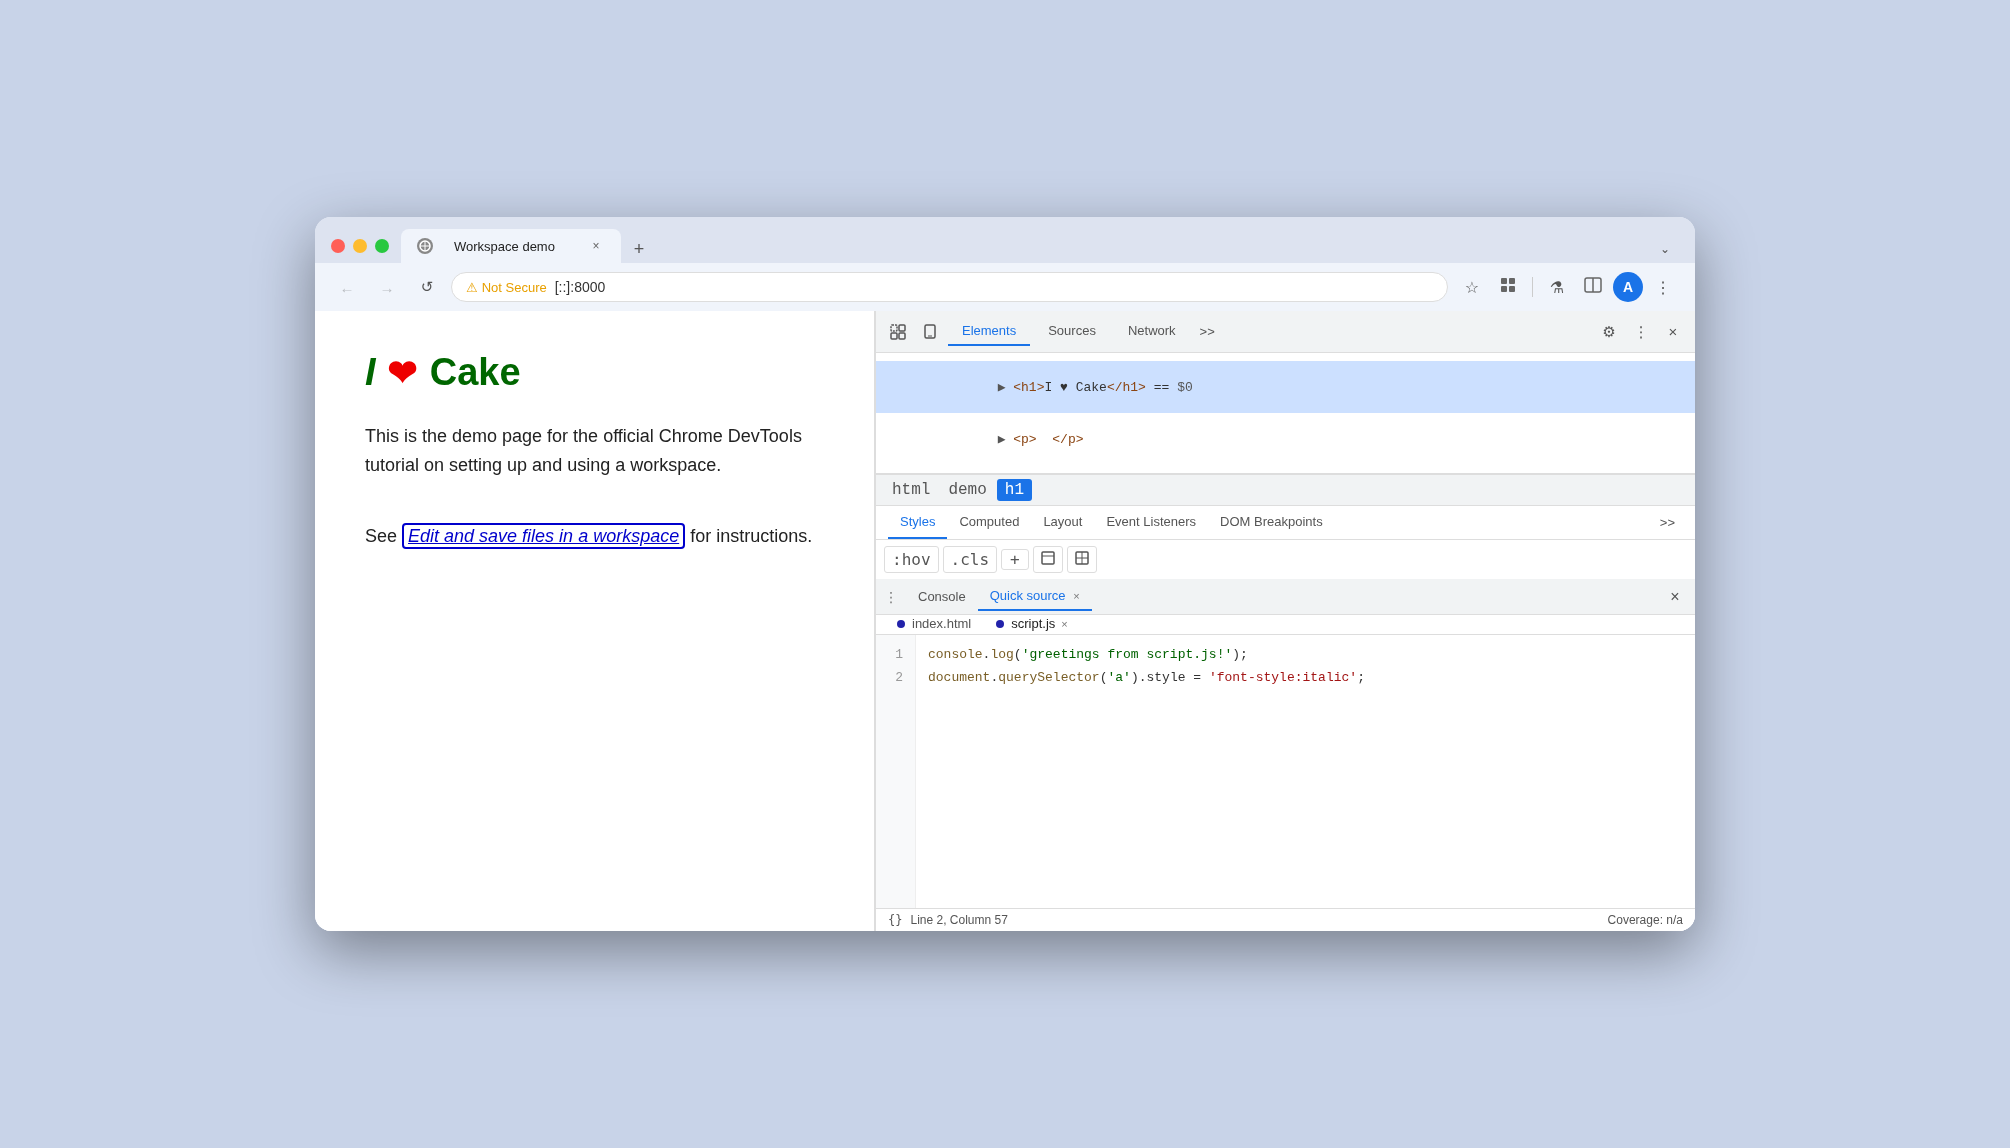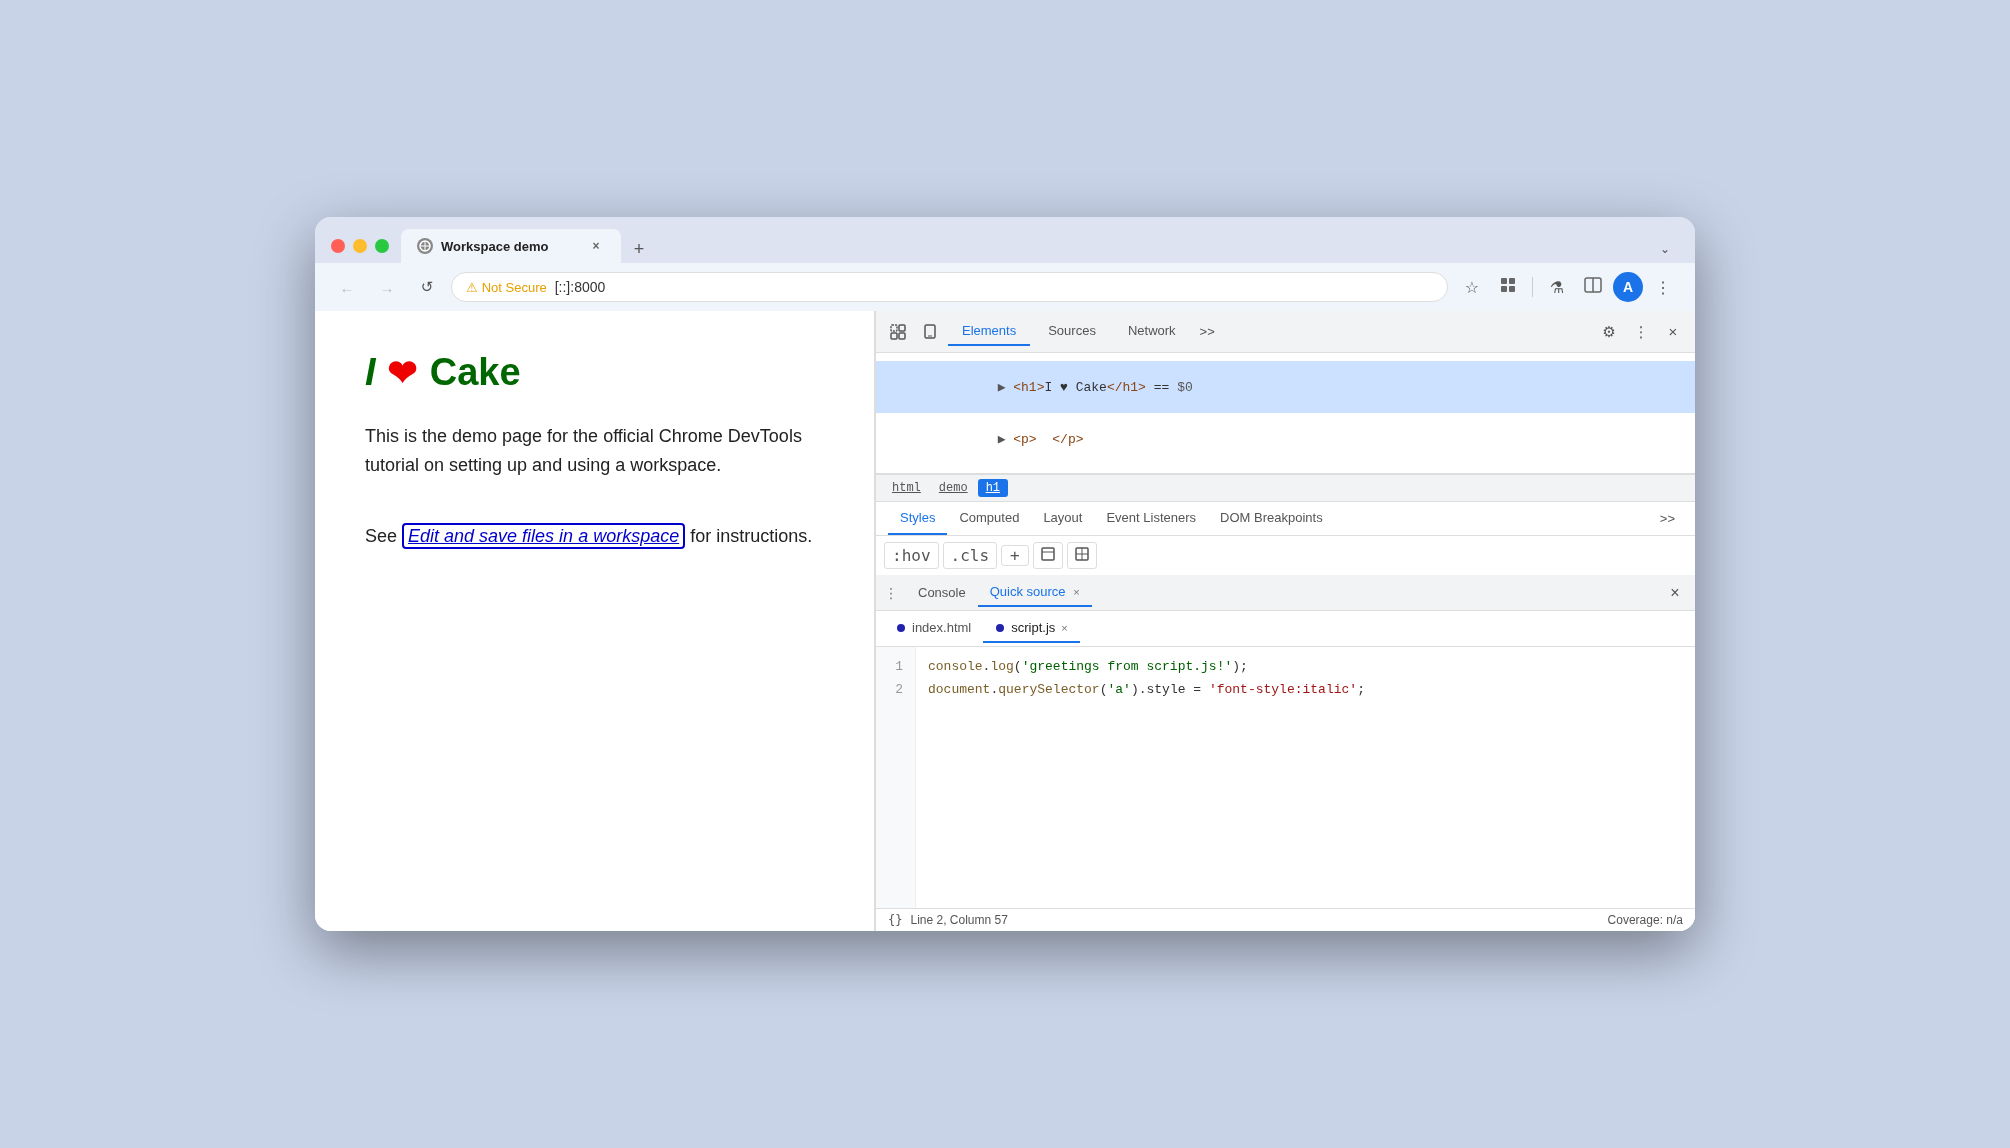--- a/index.html
+++ b/index.html
@@ -44,25 +44,24 @@
       align-items: flex-end;
       flex: 1;
       gap: 4px;
     }
     .tab-active {
       background: #f0f4fb;
       border-radius: 8px 8px 0 0;
       padding: 8px 16px;
       display: flex;
       align-items: center;
-      gap: 8px;
+      gap: 21px;
       font-size: 13px;
       color: #222;
       min-width: 220px;
-      font-weight: bold;
     }
     .tab-favicon {
       width: 16px;
       height: 16px;
       border-radius: 50%;
       background: #888;
       display: flex;
       align-items: center;
       justify-content: center;
       font-size: 10px;
@@ -313,26 +312,25 @@
       display: flex;
       align-items: center;
       gap: 2px;
       padding: 4px 8px;
       background: #f1f3f4;
       border-top: 1px solid #ddd;
       border-bottom: 1px solid #ddd;
     }
     .tag-crumb {
       padding: 2px 8px;
-      font-size: 12px;
+      font-size: 16px;
       font-family: 'Courier New', monospace;
       color: #555;
       cursor: pointer;
       border-radius: 3px;
-      text-decoration: underline;
     }
     .tag-crumb.active {
       background: #1a73e8;
       color: white;
     }
     .styles-tabs {
       display: flex;
       align-items: center;
       padding: 0 12px;
       border-bottom: 1px solid #ddd;
@@ -435,21 +433,21 @@
       align-items: center;
       justify-content: center;
     }
     
     .file-tabs-row {
       display: flex;
       align-items: center;
       padding: 0 8px;
       background: white;
       border-bottom: 1px solid #ddd;
-      height: 36px;
+      height: 20px;
     }
     .file-tab {
       display: flex;
       align-items: center;
       gap: 6px;
       padding: 6px 12px;
       font-size: 13px;
       color: #555;
       cursor: pointer;
       border-bottom: 2px solid transparent;

